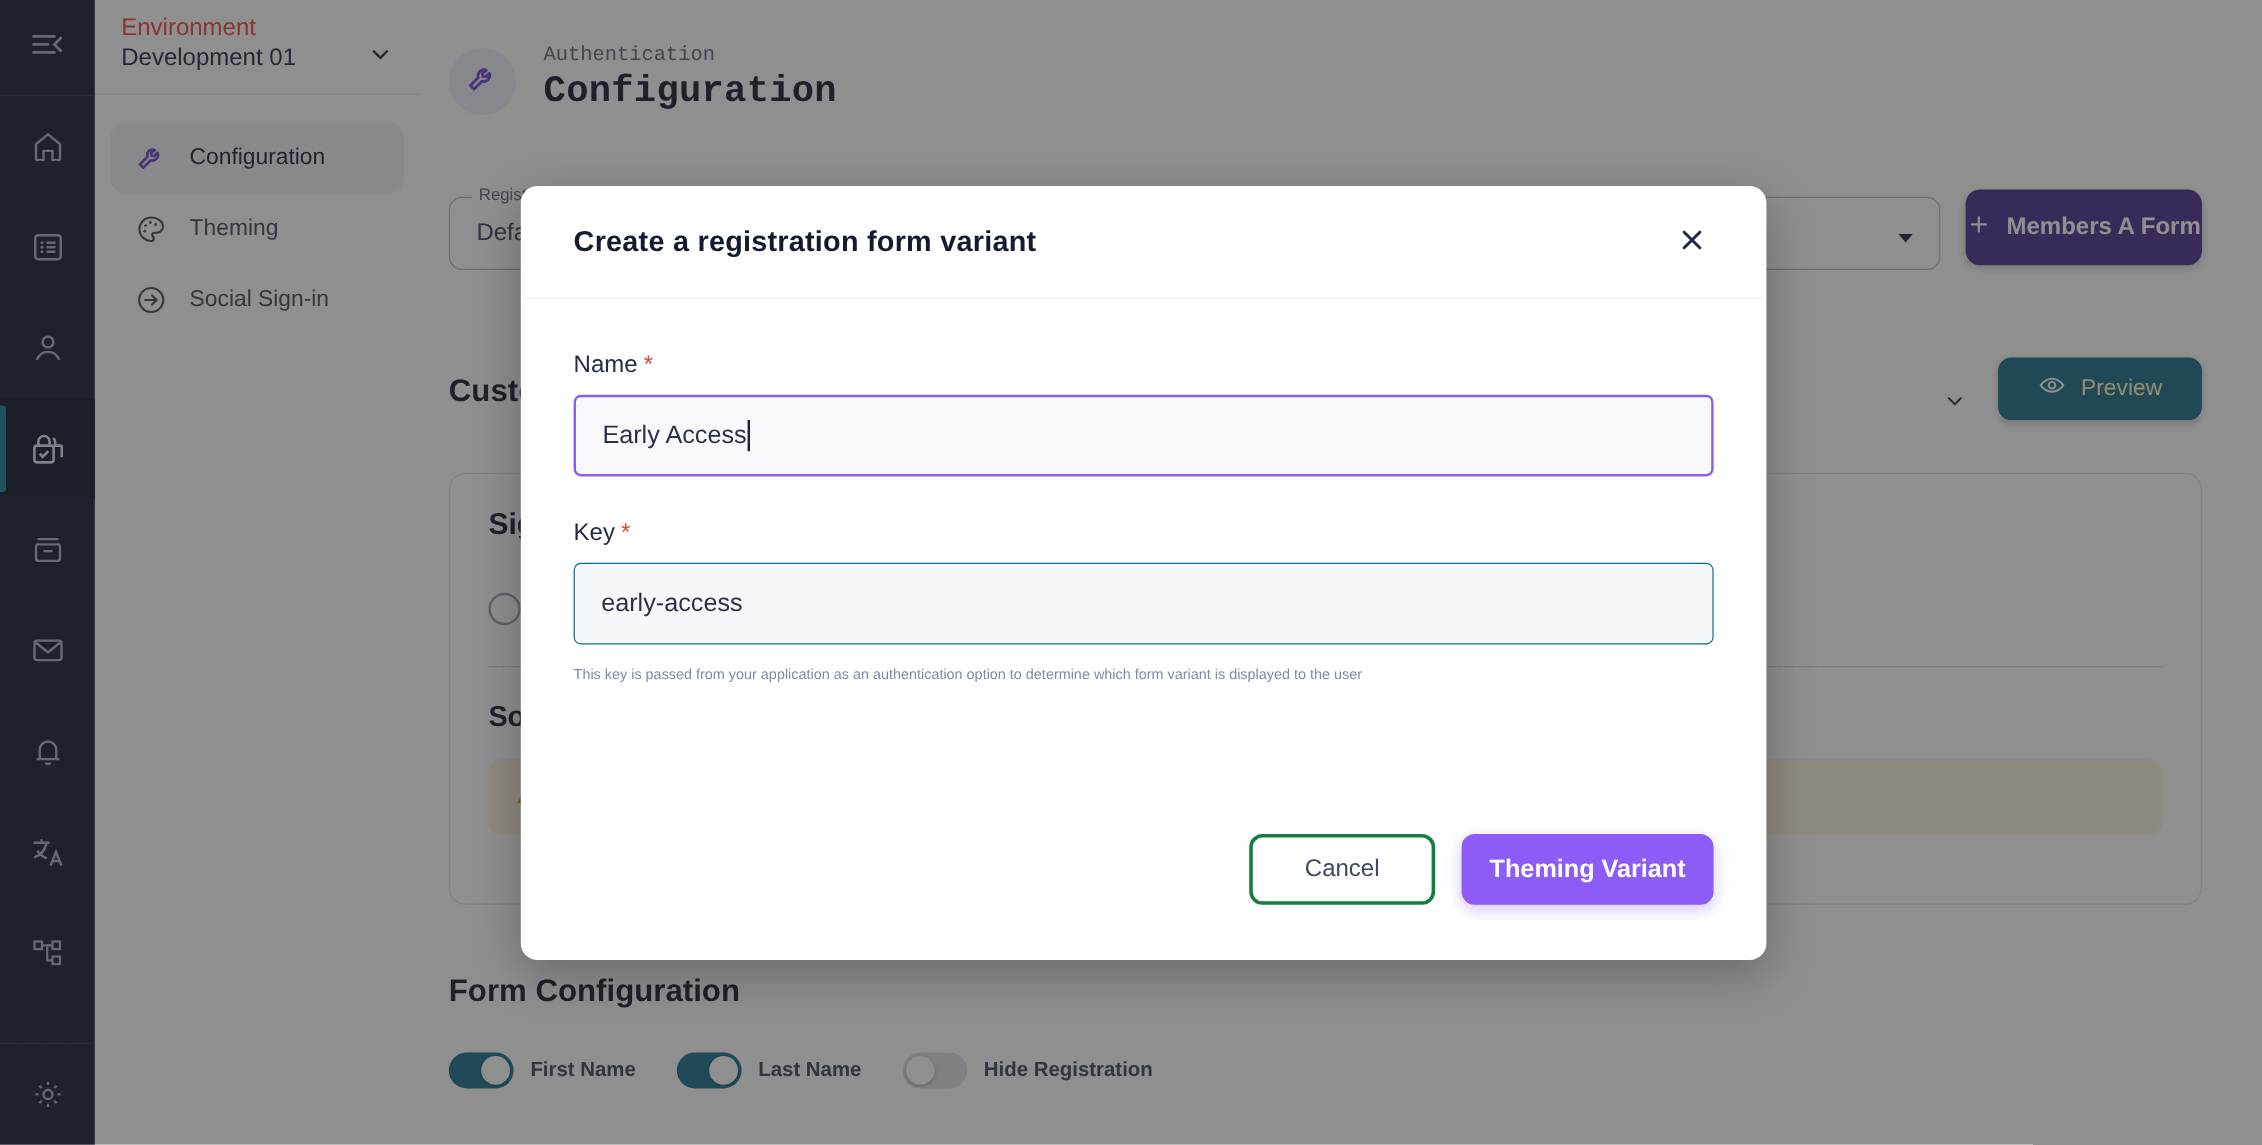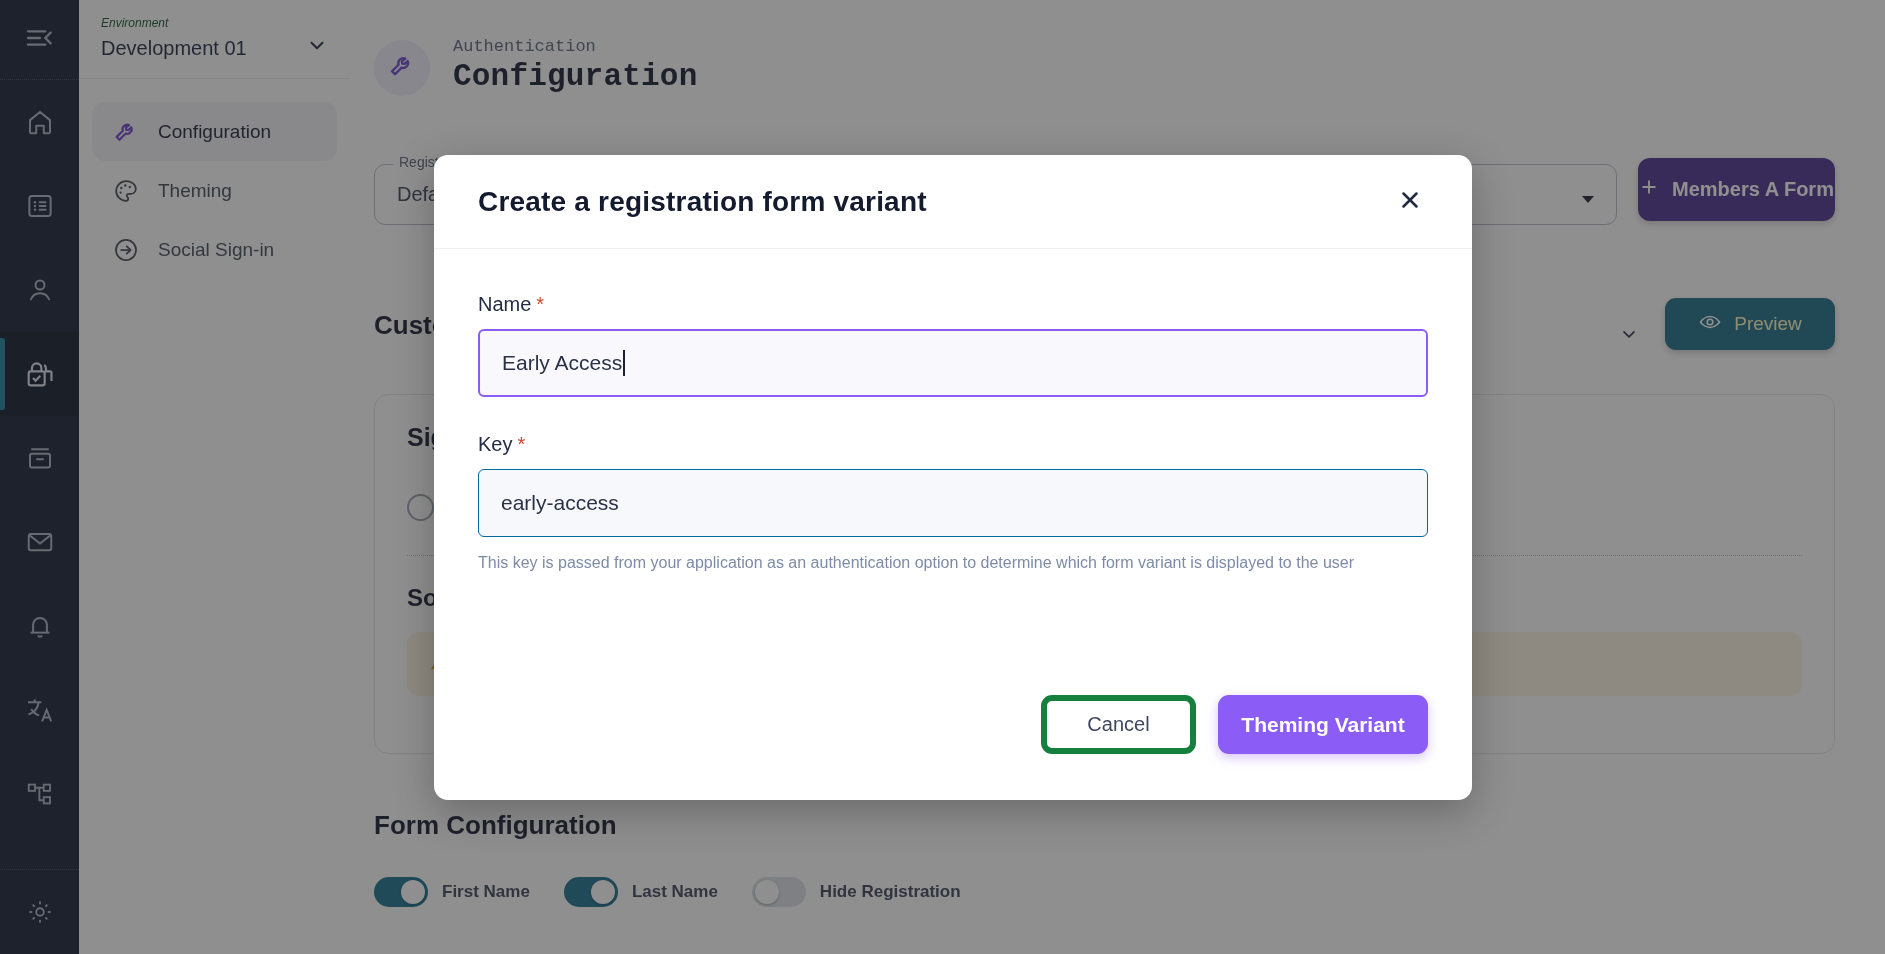--- a/index.html
+++ b/index.html
@@ -43,21 +43,21 @@
     position: absolute; left: 79px; top: 0;
     width: 271px; height: 954px;
     background: #ffffff;
     z-index: 1;
   }
   .env {
     height: 79px; padding: 12px 22px 0 22px;
     display: flex; align-items: flex-start; justify-content: space-between;
     border-bottom: 1px solid #e9ecf2;
   }
-  .env-label { font-size: 12px; color: #14532d; line-height: 22px; font-style: italic; }
+  .env-label { font-size: 20px; color: #ef4444; line-height: 22px; }
   .env-value { font-size: 20px; color: #1e2640; line-height: 28px; font-weight: 400; }
   .env-caret { margin-top: 22px; color: #1e2640; }
   .subnav-list { padding: 23px 13px 0 13px; }
   .subnav-item {
     display: flex; align-items: center; gap: 17px;
     height: 59px; padding-left: 19px;
     border-radius: 13px; cursor: pointer;
     color: #3f4757; font-size: 19px;
   }
   .subnav-item.selected { background: #f2f3f7; color: #171f35; }
@@ -179,47 +179,47 @@
     position: absolute; left: 434px; top: 155px;
     width: 1038px; height: 645px;
     background: #ffffff; border-radius: 14px;
     box-shadow: 0 12px 40px rgba(0,0,0,0.26);
     z-index: 6;
   }
   .dialog-head {
     height: 94px; display: flex; align-items: center;
     padding: 0 42px 0 44px; border-bottom: 1px solid #edeff3;
   }
-  .dialog-title { font-size: 28px; font-weight: bold; color: #141b2e; flex: 1; letter-spacing: .2px; }
+  .dialog-title { font-size: 24px; font-weight: bold; color: #141b2e; flex: 1; letter-spacing: .2px; }
   .close-btn {
     width: 40px; height: 40px; border: none; background: transparent;
     cursor: pointer; display: flex; align-items: center; justify-content: center;
     color: #222a3f;
   }
   .dialog-body { padding: 44px 44px 0 44px; }
   .field-label { font-size: 20px; color: #242c44; margin-bottom: 13px; }
   .req { color: #d04b2a; margin-left: 5px; }
   .text-input {
     width: 100%; height: 68px; border-radius: 6px;
     background: #f7f8fc; font-size: 21px; color: #2b3247;
     padding: 0 22px; outline: none;
     font-family: "Liberation Sans", sans-serif;
   }
   .text-input.focused { border: 2px solid #8b5cf6; background: #f8f8fd; }
   .text-input.plain { border: 1px solid #0369a1; }
   .field { margin-bottom: 36px; }
   .field.last { margin-bottom: 0; }
-  .helper { font-size: 16px; color: #7e8ba6; line-height: 27px; margin-top: 12px; max-width: 920px; }
+  .helper { font-size: 12px; color: #7e8ba6; line-height: 27px; margin-top: 12px; max-width: 920px; }
   .dialog-actions {
     position: absolute; right: 44px; bottom: 46px;
     display: flex; align-items: center; gap: 22px;
   }
   .btn-cancel {
     width: 155px; height: 59px; border-radius: 11px;
-    background: #ffffff; border: 6px solid #15803d; color: #3f4861;
+    background: #ffffff; border: 3px solid #15803d; color: #3f4861;
     font-size: 20px; cursor: pointer; font-family: "Liberation Sans", sans-serif;
   }
   .btn-primary {
     width: 210px; height: 59px; border-radius: 11px;
     background: #8b5cf6; border: none; color: #ffffff;
     font-size: 21px; font-weight: bold; cursor: pointer;
     font-family: "Liberation Sans", sans-serif;
     box-shadow: 0 4px 12px rgba(139,92,246,0.35);
   }
   .caret-input { display: inline-block; width: 2px; height: 26px; background: #1b2136; vertical-align: -5px; margin-left: 1px; }

